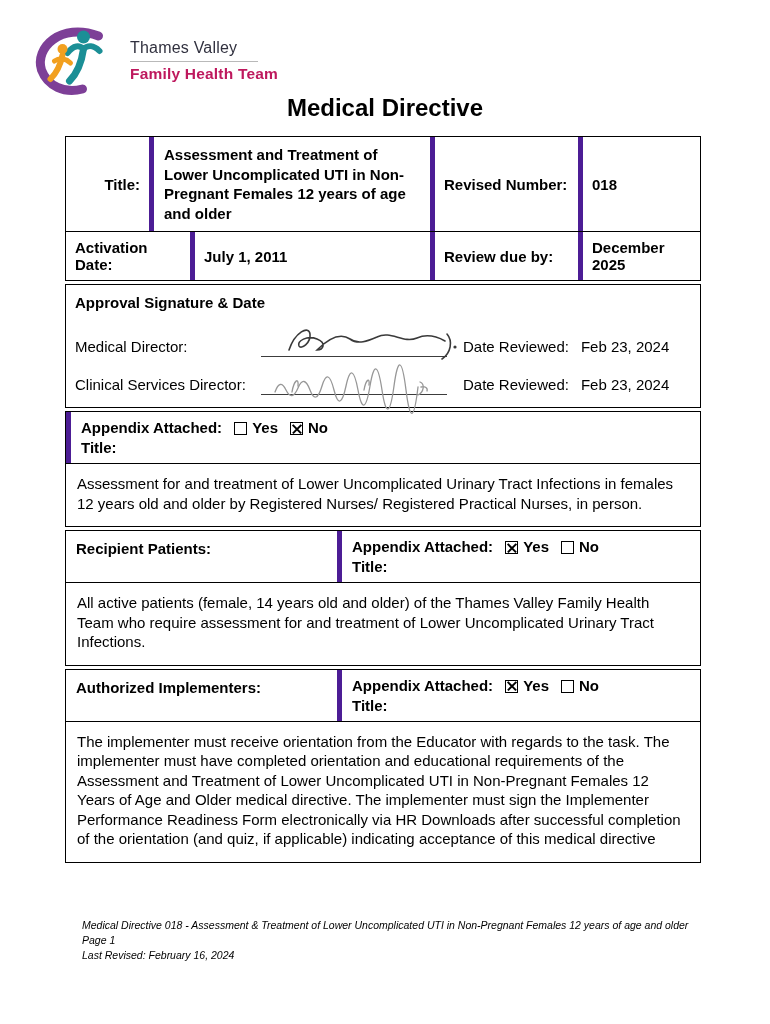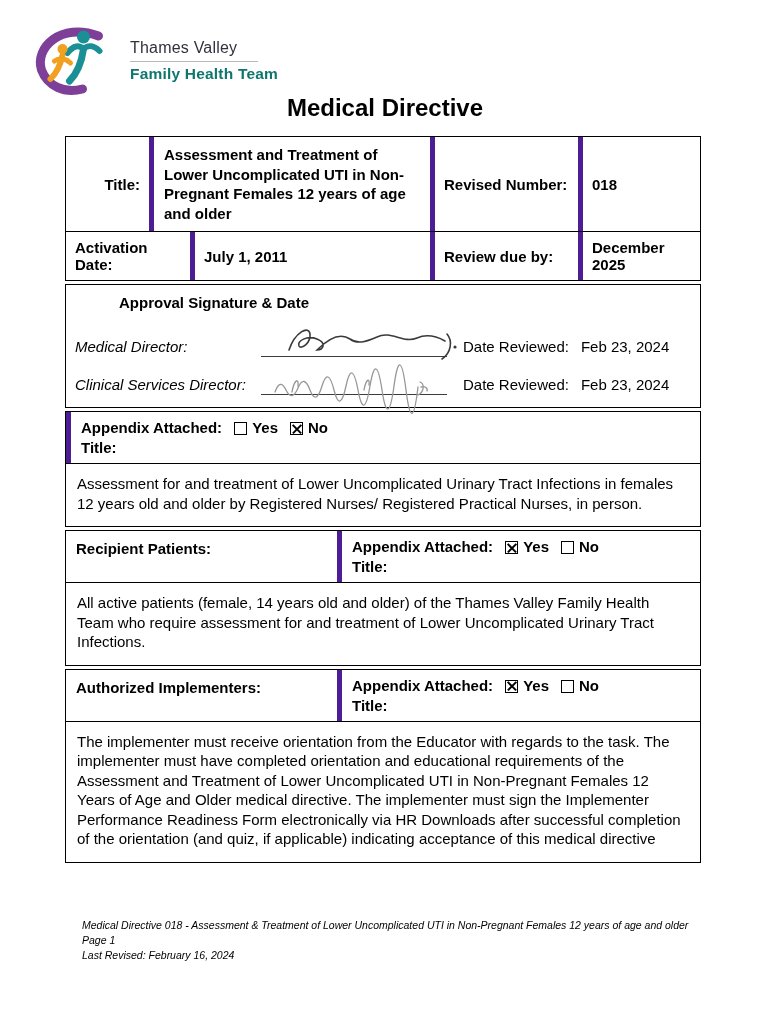--- a/index.html
+++ b/index.html
@@ -11,21 +11,21 @@
   }
   .page { position:absolute; inset:0; background:#fff; }
 
   
   .doc-header { position:relative; height:136px; }
   .logo { position:absolute; left:26px; top:22px; display:flex; align-items:center; gap:8px; }
   .logo-mark { width:96px; height:78px; }
   .logo-text { display:flex; flex-direction:column; }
   .logo-name { font-size:16px; color:#31313f; letter-spacing:.2px; padding-bottom:3px; }
   .logo-divider { width:128px; height:1px; background:#b9b9b9; margin:1px 0 3px; }
-  .logo-team { font-size:15.5px; font-weight:bold; color:#0f766e; letter-spacing:.2px; }
+  .logo-team { font-size:15.5px; font-weight:bold; color:#be185d; letter-spacing:.2px; }
   .doc-title { position:absolute; top:94px; left:0; width:100%; text-align:center;
     font-size:24px; font-weight:bold; }
 
   
   .tbl { margin:0 0 3px 65px; width:636px; border:1px solid #000; background:#fff; }
   .flexrow { display:flex; align-items:stretch; }
   .bt { border-top:1px solid #000; }
   .bl { border-left:5px solid #4c1d95; }
   .cell { padding:7px 9px; font-size:15px; }
   .vcenter { display:flex; align-items:center; }
@@ -35,24 +35,24 @@
   .c-assigned-label { width:148px; font-weight:bold; }
   .c-assigned-value { flex:1; font-weight:bold; }
 
   .c-act-label { width:124px; font-weight:bold; }
   .c-act-value { width:240px; font-weight:bold; }
   .c-review-label { width:148px; font-weight:bold; }
   .c-review-value { flex:1; font-weight:bold; }
 
   
   .approval { padding:9px 9px 12px; }
-  .approval-heading { font-size:15px; font-weight:bold; margin-bottom:14px;margin-left:44px; }
+  .approval-heading { font-size:15px; font-weight:bold; margin-bottom:14px; }
   .sig-row { display:flex; align-items:flex-end; height:32px; font-size:15px; }
   .sig-row + .sig-row { margin-top:6px; }
-  .sig-role { width:186px; padding-bottom:2px;font-style:italic; }
+  .sig-role { width:186px; padding-bottom:2px; }
   .sig-line { width:186px; height:28px; border-bottom:1px solid #3c3c3c; position:relative; }
   .sig-svg { position:absolute; left:4px; bottom:-8px; overflow:visible; }
   .sig-date-label { margin-left:16px; padding-bottom:2px; }
   .sig-date-value { margin-left:12px; padding-bottom:2px; }
 
   
   .sec-label-cell { width:271px; font-weight:bold; padding:8px 10px; font-size:15px; line-height:1.3; }
   .sec-appendix-cell { flex:1; padding:7px 10px; font-size:15px; }
   .appendix-line { font-weight:bold; white-space:nowrap; }
   .appendix-title { font-weight:bold; margin-top:3px; }

